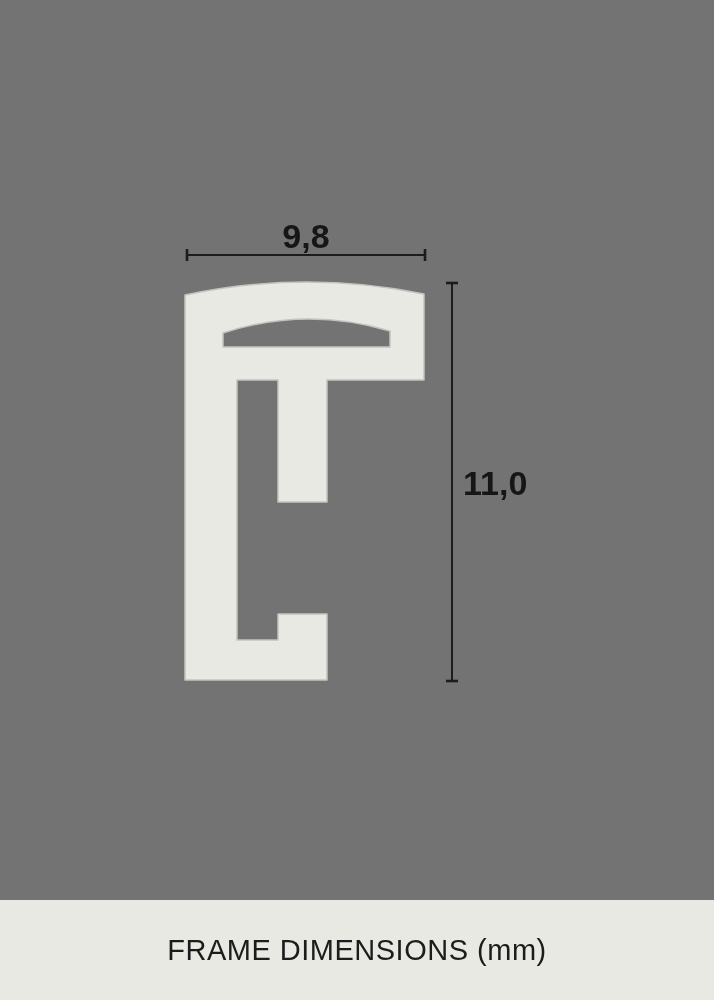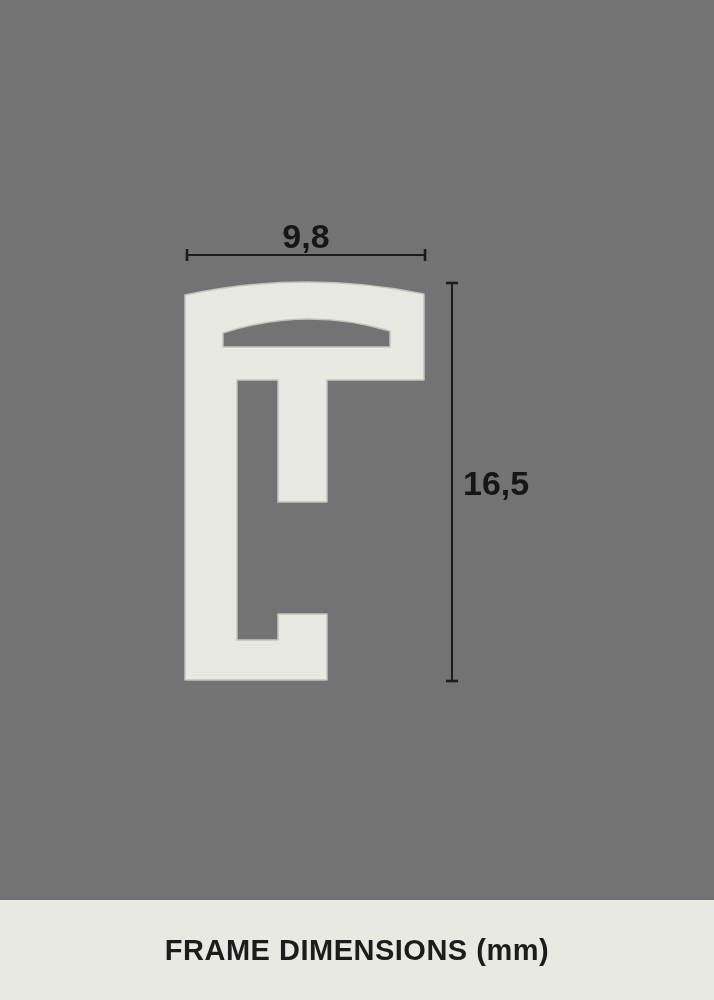--- a/index.html
+++ b/index.html
@@ -49,21 +49,21 @@
     width: 714px;
     height: 100px;
     background: #e9e9e4;
     display: flex;
     align-items: center;
     justify-content: center;
   }
   .caption-text {
     color: #1c1c1c;
     font-size: 29px;
-    font-weight: 700;
+    font-weight: 400;
     letter-spacing: 0.5px;
     white-space: nowrap;
   }
 </style>
 </head>
 <body>
 
 <div class="canvas">
 
   <svg class="diagram-svg" viewBox="0 0 714 1000" xmlns="http://www.w3.org/2000/svg">
@@ -83,19 +83,19 @@
 
     <g stroke="#1c1c1c">
       <line x1="452" y1="283" x2="452" y2="681" stroke-width="2"></line>
       <line x1="446" y1="283" x2="458" y2="283" stroke-width="2.6"></line>
       <line x1="446" y1="681" x2="458" y2="681" stroke-width="2.6"></line>
     </g>
   </svg>
 
   <div class="dim-label width">9,8</div>
 
-  <div class="dim-label height">16,5</div>
+  <div class="dim-label height">11,0</div>
 
   <div class="caption-bar">
     <span class="caption-text">FRAME DIMENSIONS (mm)</span>
   </div>
 
 </div>
 
 </body></html>

